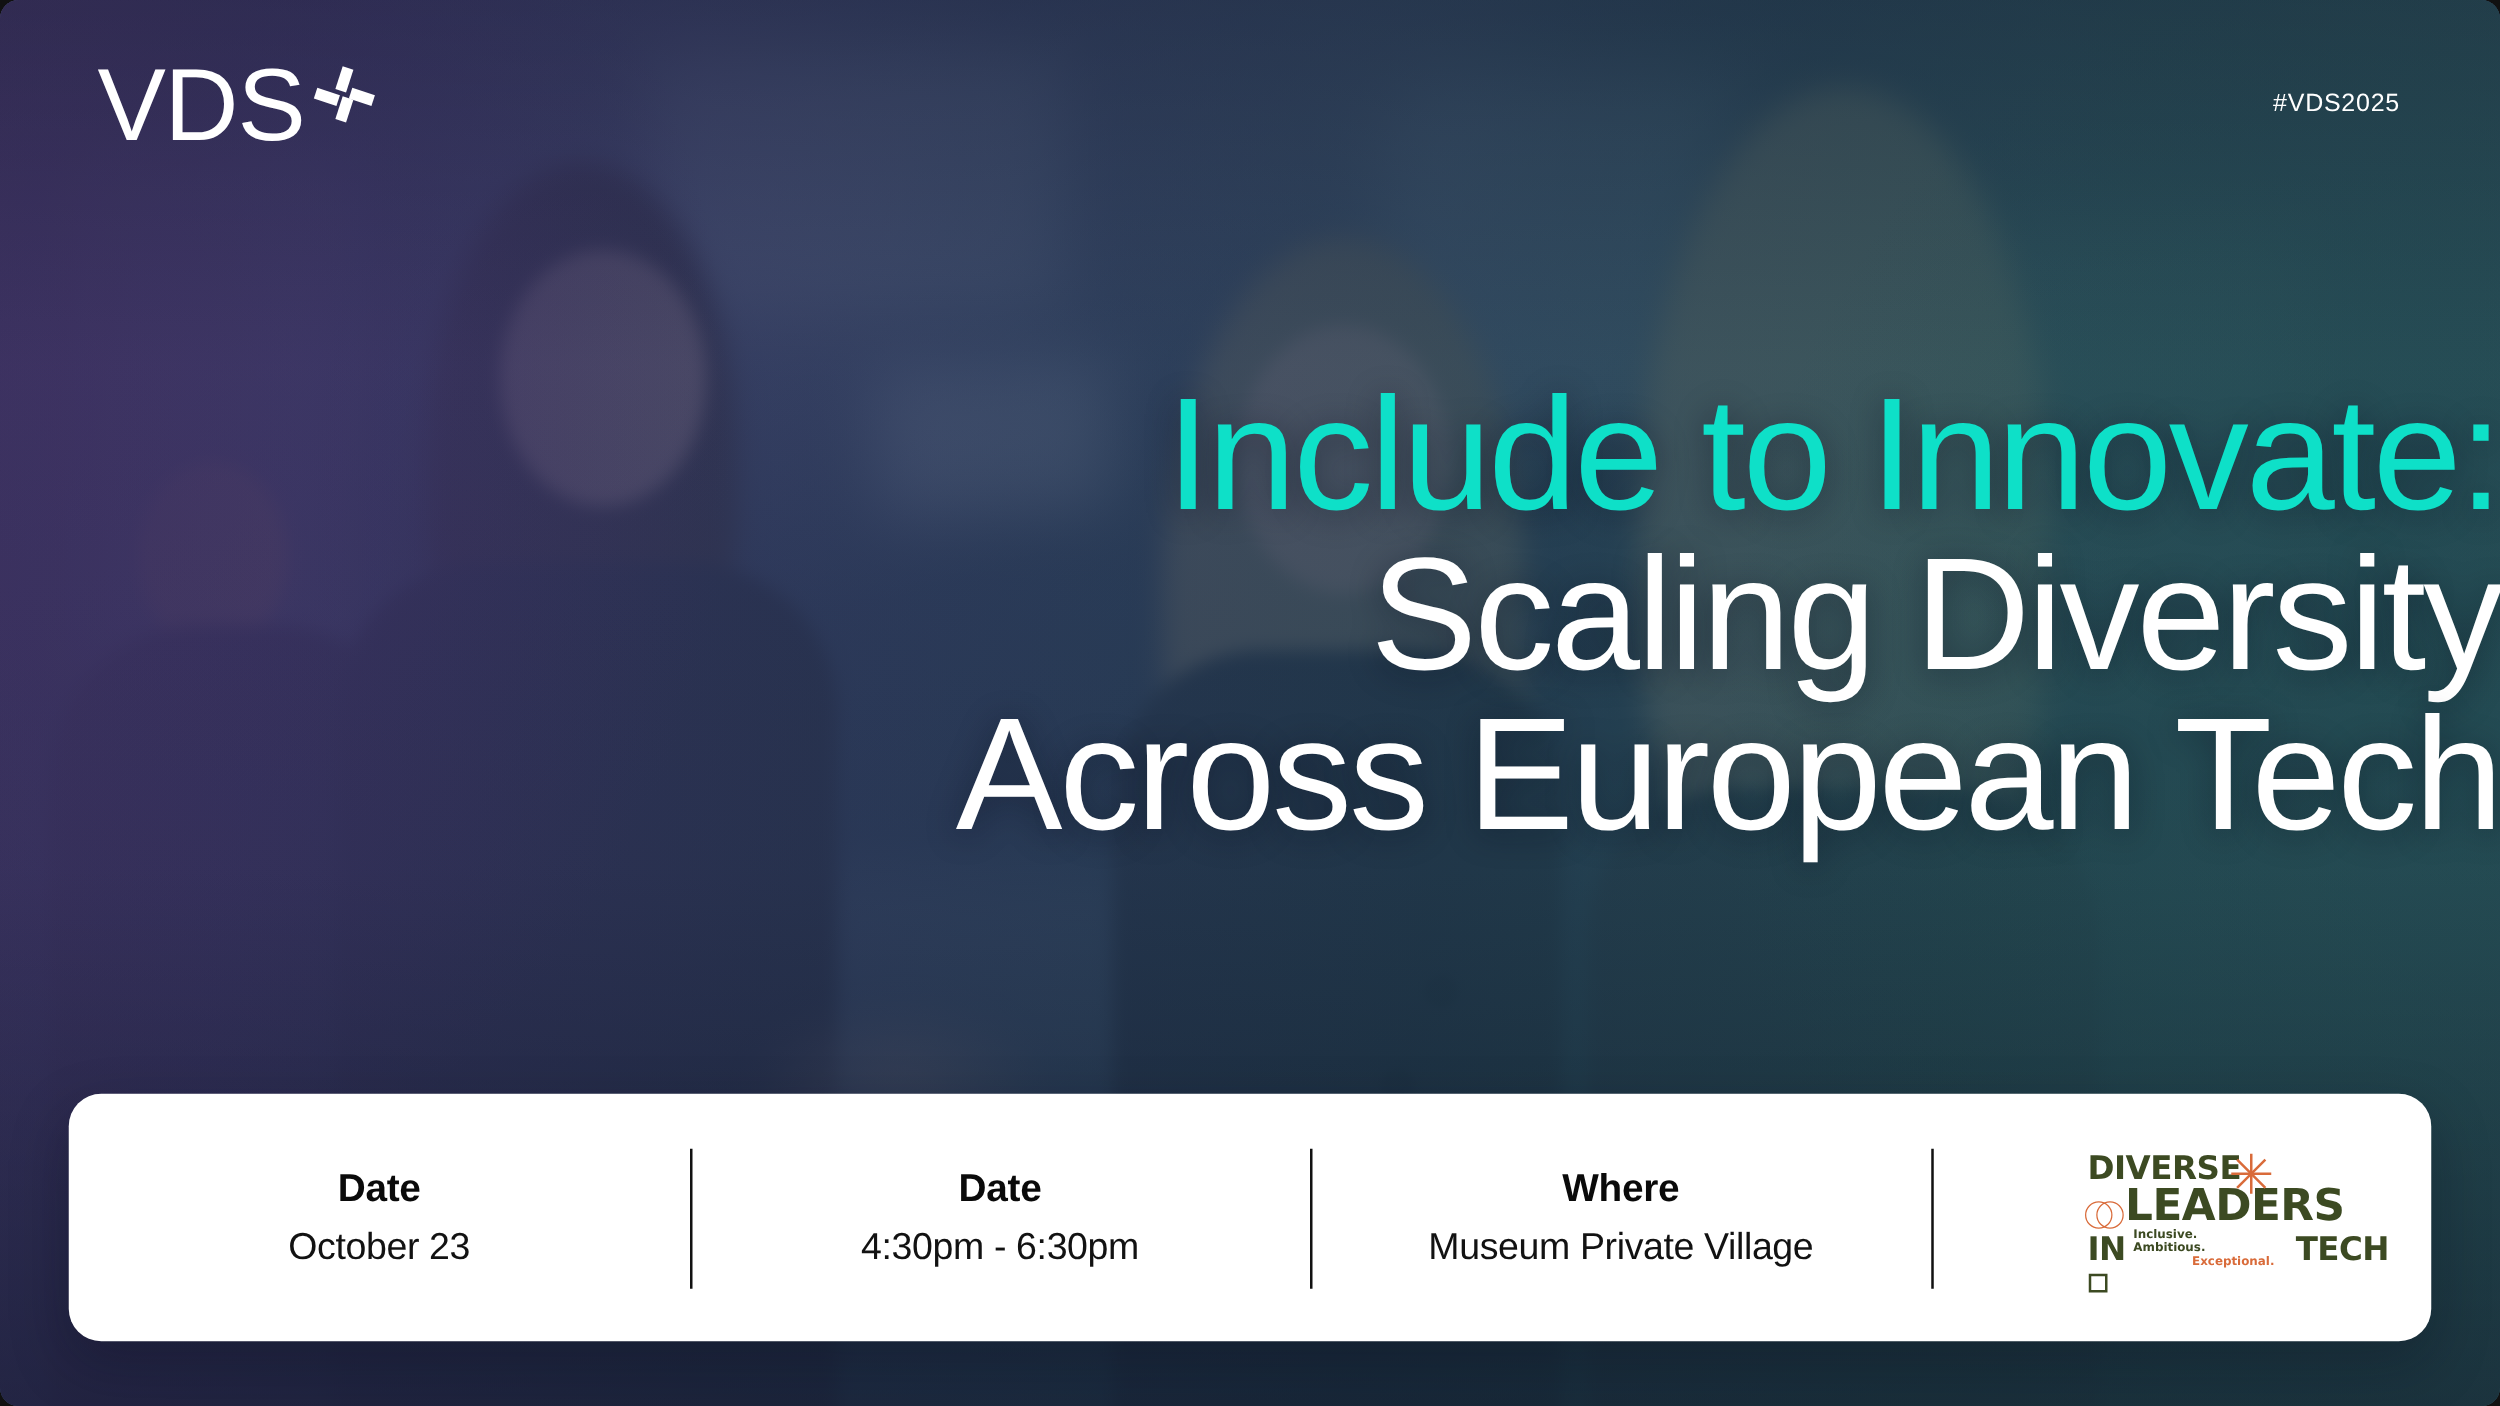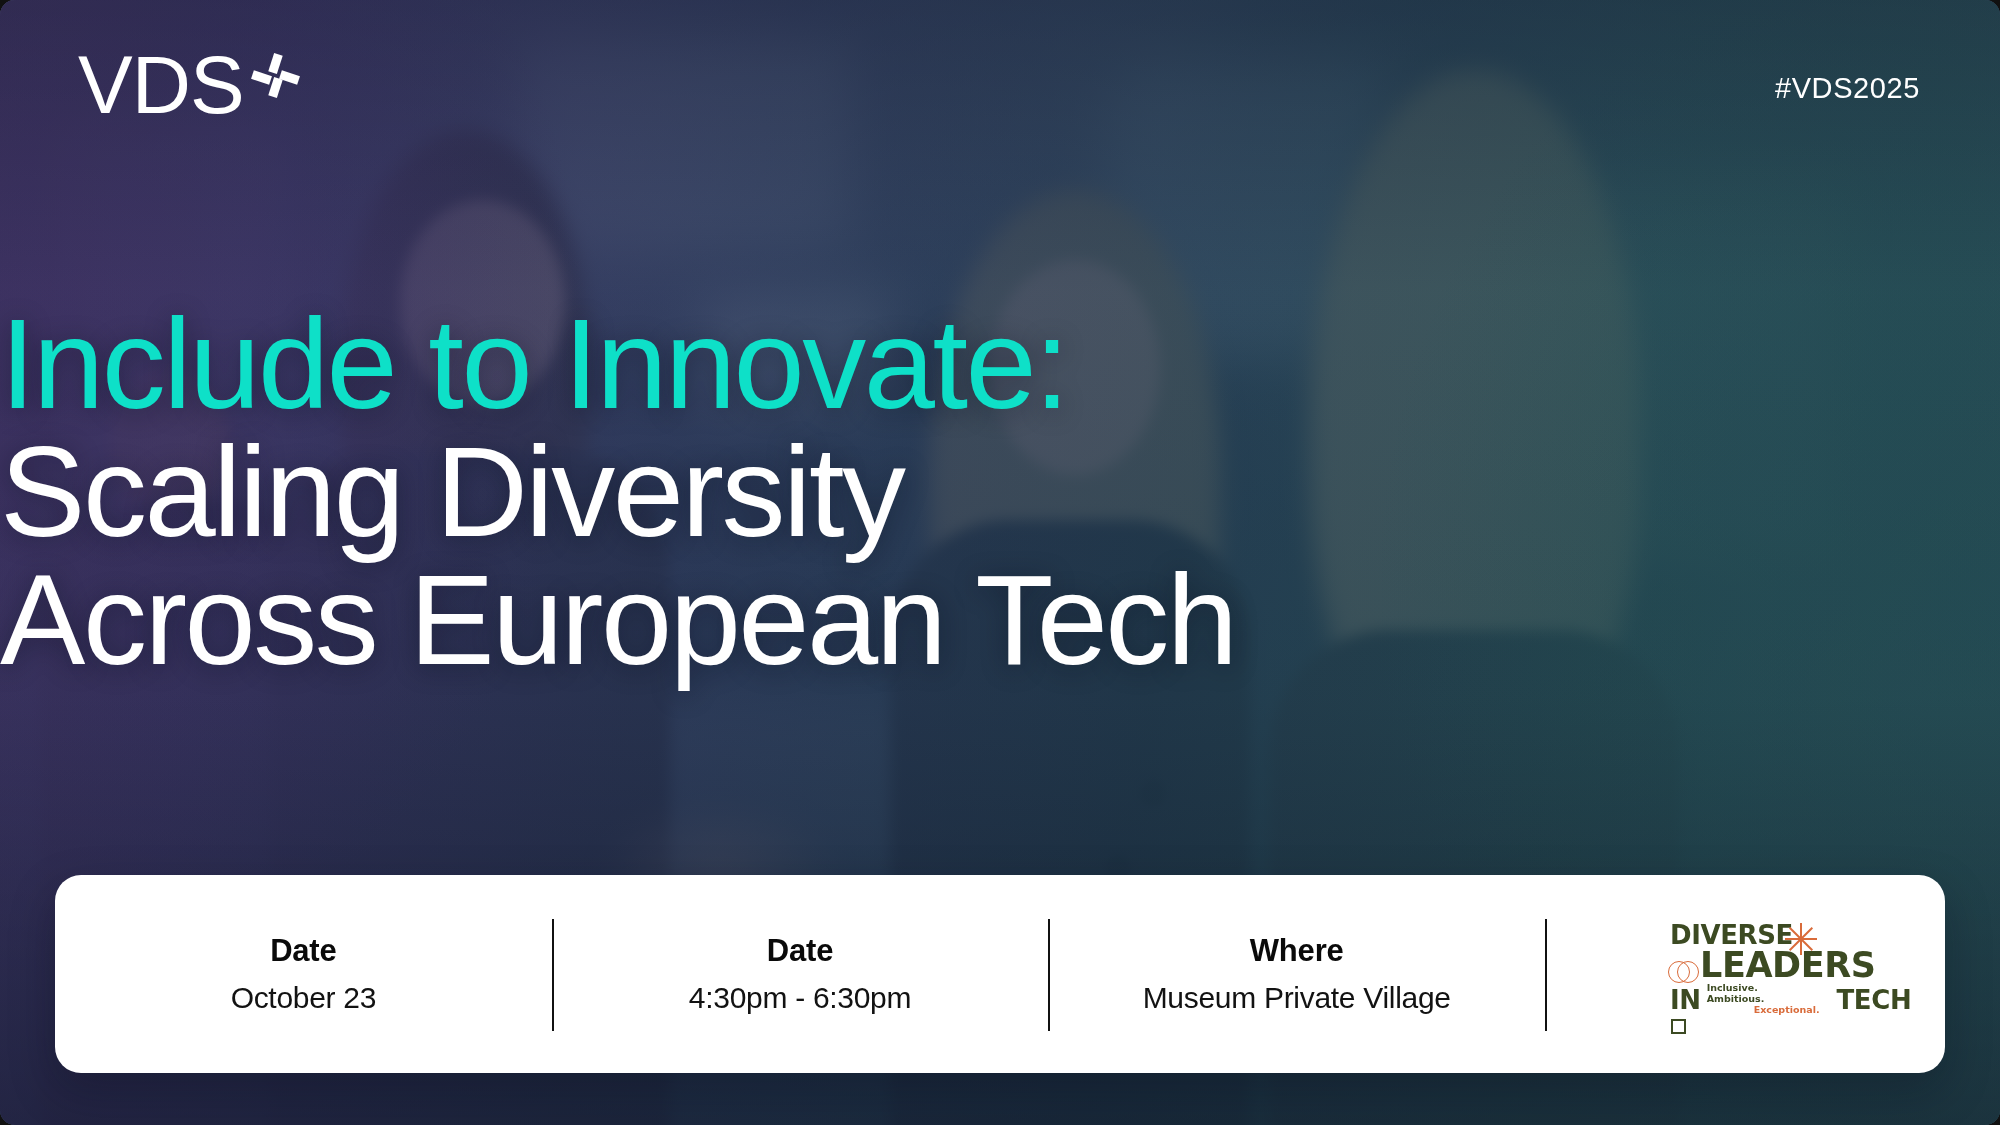--- a/index.html
+++ b/index.html
@@ -125,28 +125,28 @@
     position:absolute; background:#ffffff; display:block;
   }
   .logo-plus i.v1 { left:21px; top:2px;  width:9px;  height:19px; transform:rotate(18deg); }
   .logo-plus i.v2 { left:21px; top:26px; width:9px;  height:19px; transform:rotate(18deg); }
   .logo-plus i.h1 { left:2px;  top:21px; width:19px; height:9px;  transform:rotate(18deg); }
   .logo-plus i.h2 { left:30px; top:21px; width:19px; height:9px;  transform:rotate(18deg); }
 
   
   .hashtag {
     position:absolute; right:80px; top:72px;
-    font-size:29px; font-weight:400; letter-spacing:0.6px;
+    font-size:20px; font-weight:400; letter-spacing:0.6px;
     color:#ffffff;
   }
 
   
   .headline {
     position:absolute; left:0; right:0; top:300px;
-    text-align:left;
+    text-align:right;
     font-weight:300;
     line-height:1.0;
     letter-spacing:-2.5px;
     text-shadow:0 3px 26px rgba(8,12,26,0.42);
   }
   .hl-line { display:block; font-size:128px; white-space:nowrap; }
   .hl-accent { color:#0ee0c8; }
   .hl-white  { color:#ffffff; }
 
   

